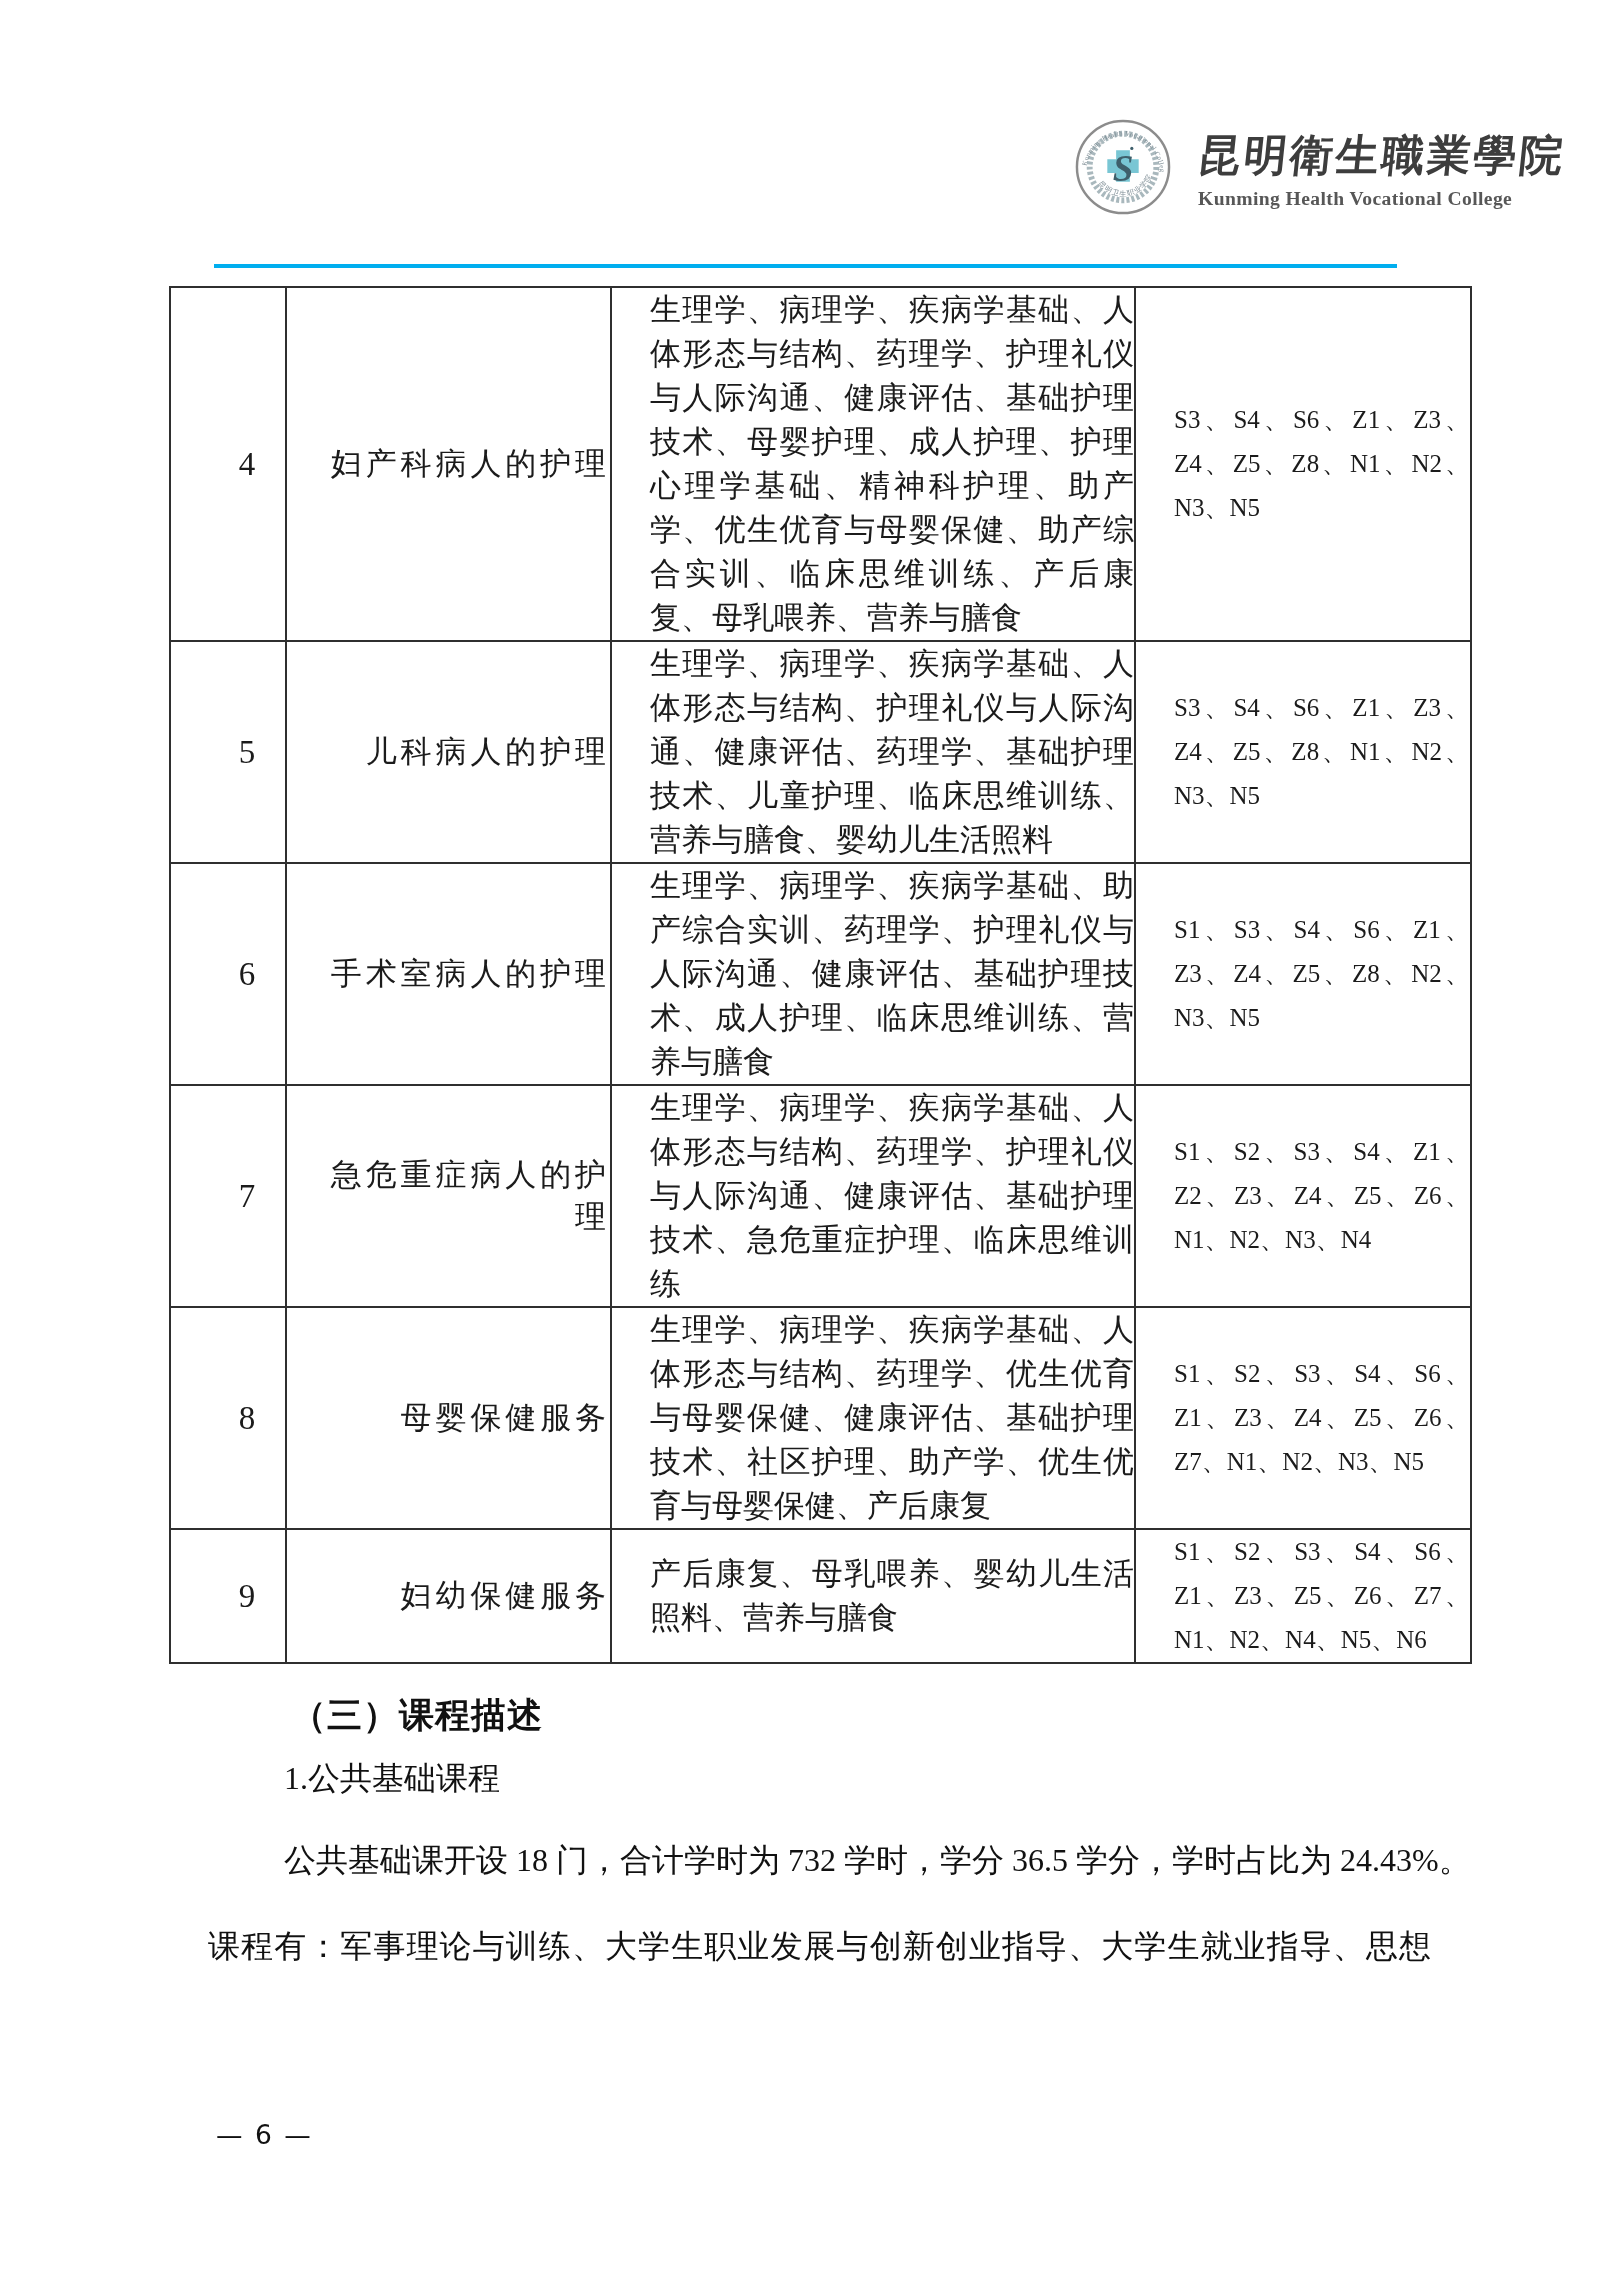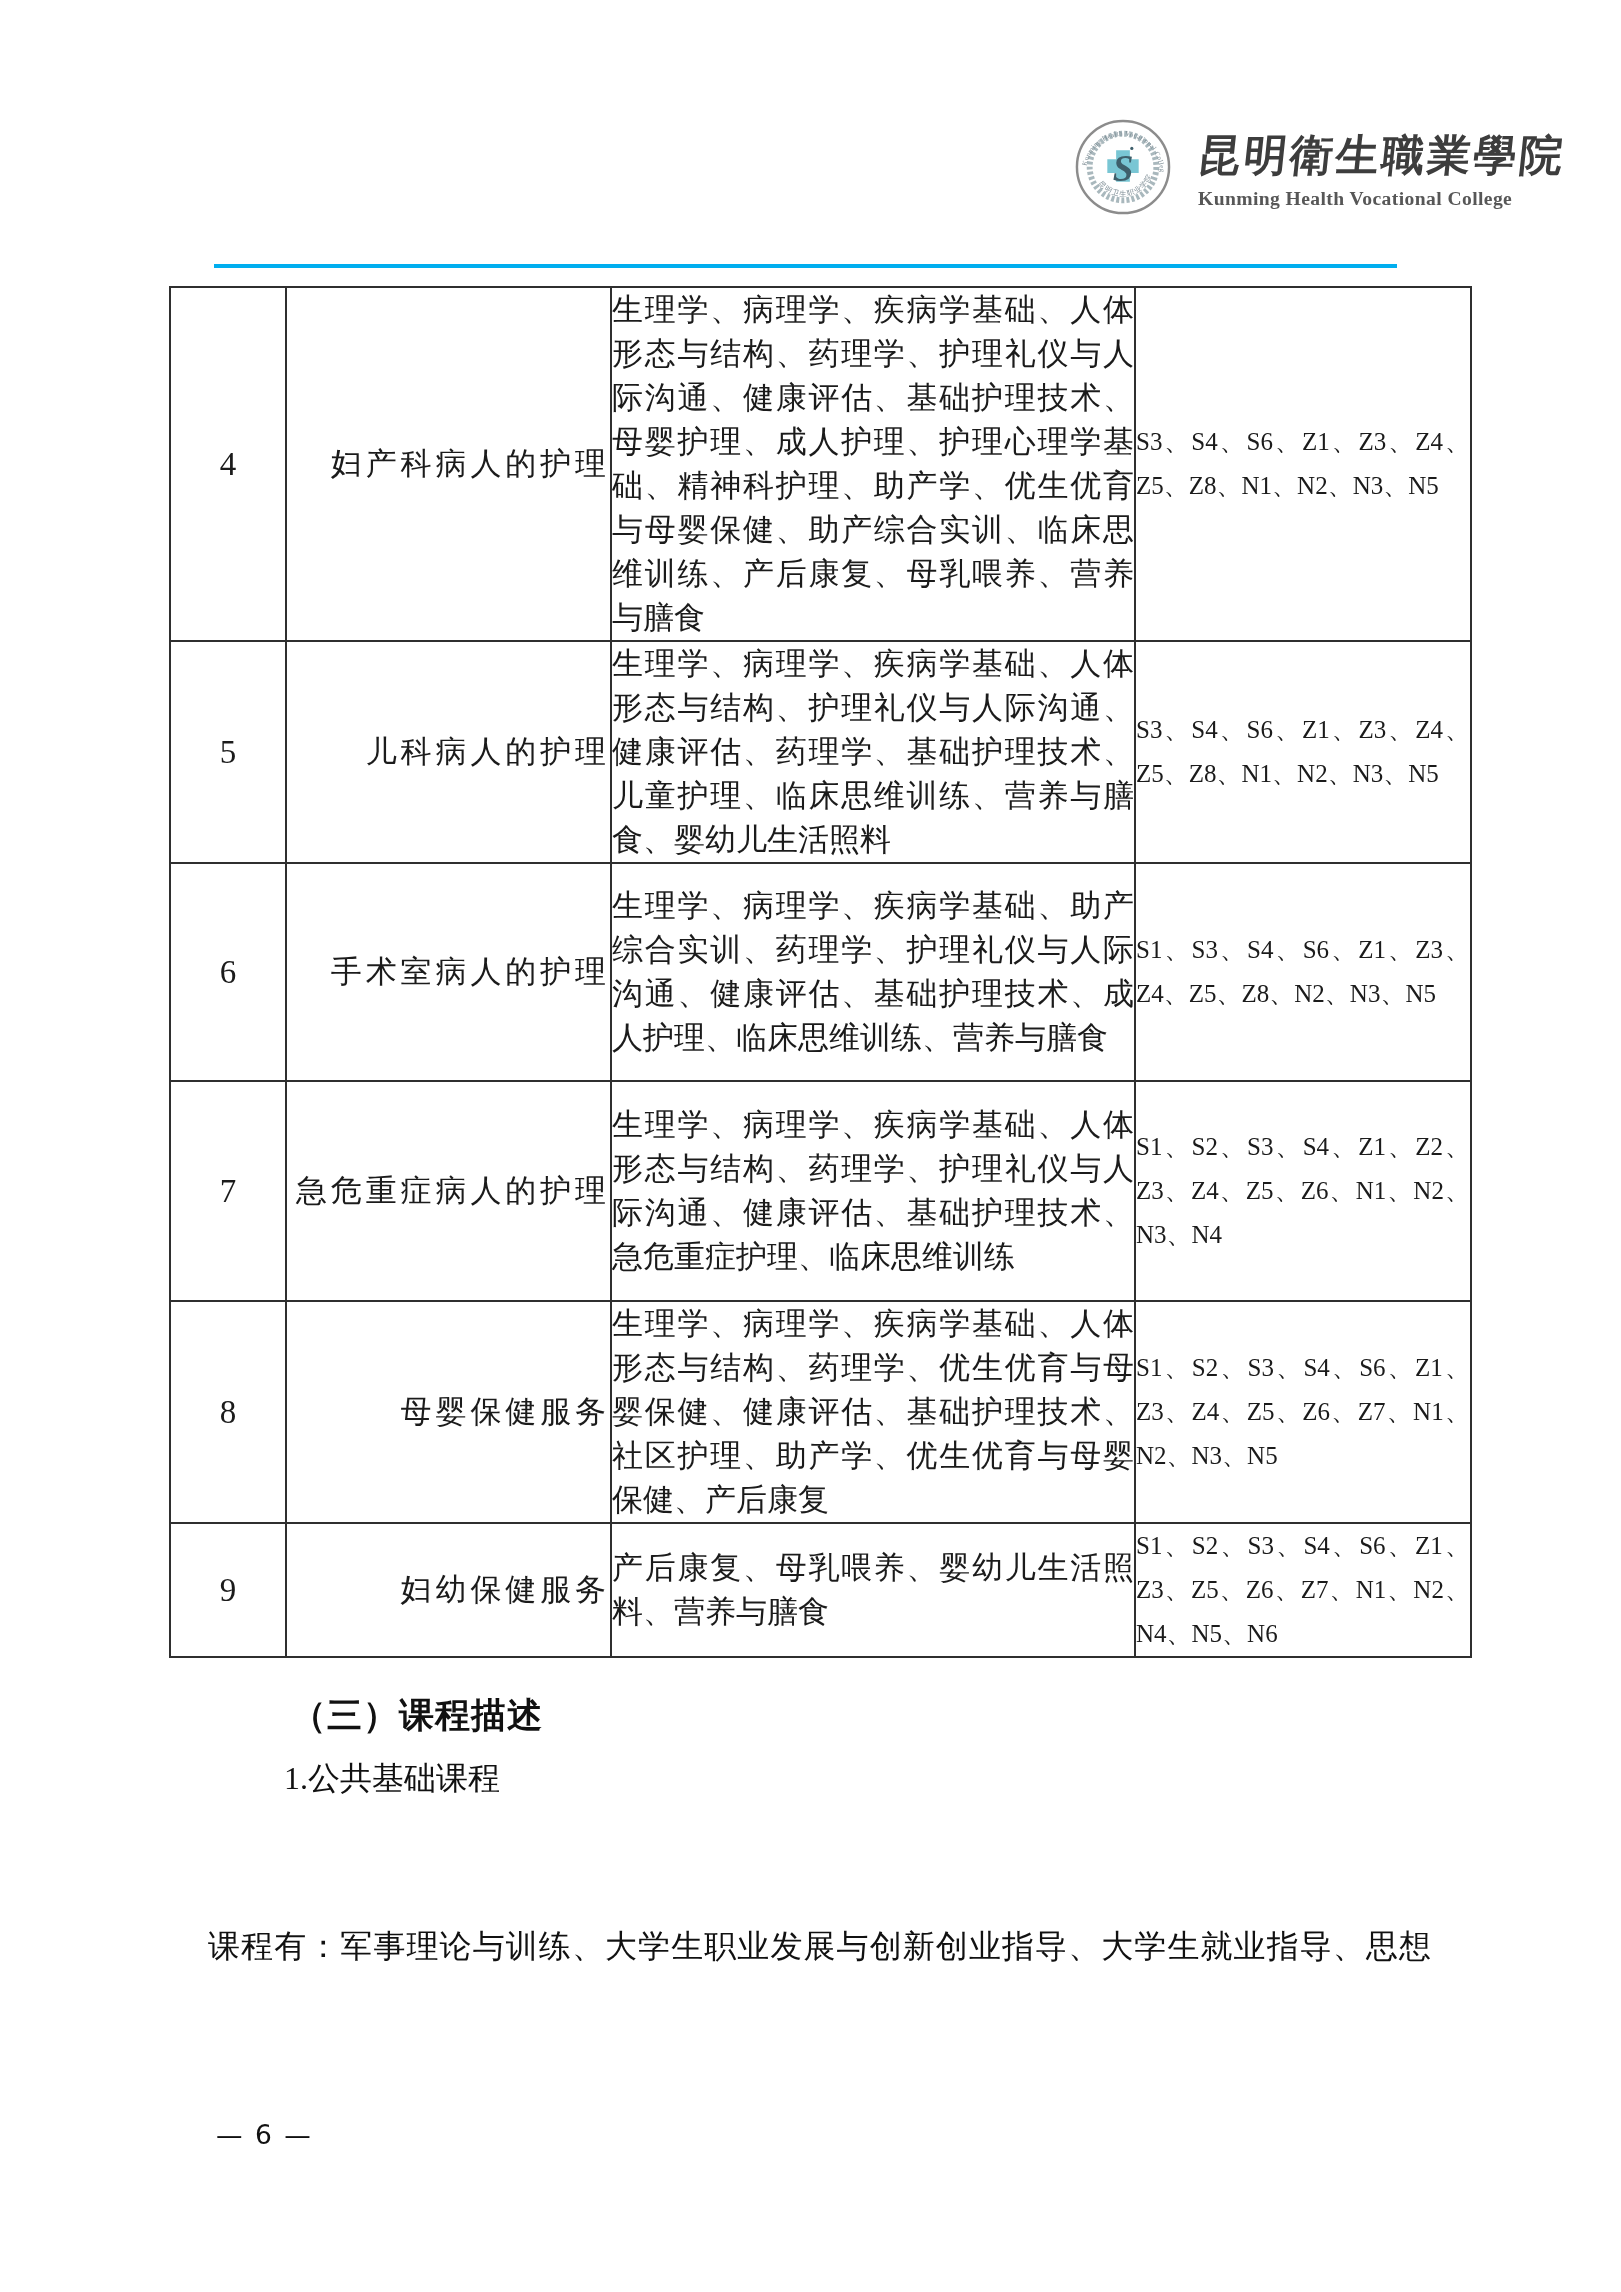--- a/index.html
+++ b/index.html
@@ -35,21 +35,21 @@
     position:absolute;left:169px;top:286px;
     width:1302px;height:1360px;
     border-collapse:collapse;table-layout:fixed;
   }
   table.course td{
     border:2px solid #2f2f2f;
     padding:0;
     vertical-align:middle;
     overflow:hidden;
   }
-  table.course tr td{border-top-width:2.9px;border-bottom-width:2.9px;}
+  table.course tr td{border-top-width:2.9px;border-bottom-width:2.9px;padding-left:38px;}
   col.c-no{width:116px;}
   col.c-name{width:325px;}
   col.c-content{width:524px;}
   col.c-codes{width:336px;}
   td.no{
     text-align:center;font-size:33px;
   }
   td.name{
     text-align:right;font-size:31px;letter-spacing:3.9px;
   }
@@ -160,18 +160,19 @@
         <td class="no">9</td>
         <td class="name">妇幼保健服务</td>
         <td class="content">产后康复、母乳喂养、婴幼儿生活照料、营养与膳食</td>
         <td class="codes">S1、S2、S3、S4、S6、Z1、Z3、Z5、Z6、Z7、N1、N2、N4、N5、N6</td>
       </tr>
     </tbody>
   </table>
 
   <div class="sec-heading">（三）课程描述</div>
   <div class="sub-heading">1.公共基础课程</div>
+  <div class="para-line1">公共基础课开设 18 门，合计学时为 732 学时，学分 36.5 学分，学时占比为 24.43%。</div>
   <div class="para-line2">课程有：军事理论与训练、大学生职业发展与创新创业指导、大学生就业指导、思想</div>
 
   <div class="page-number">— 6 —</div>
 
 </div>
 
 
 </body></html>

